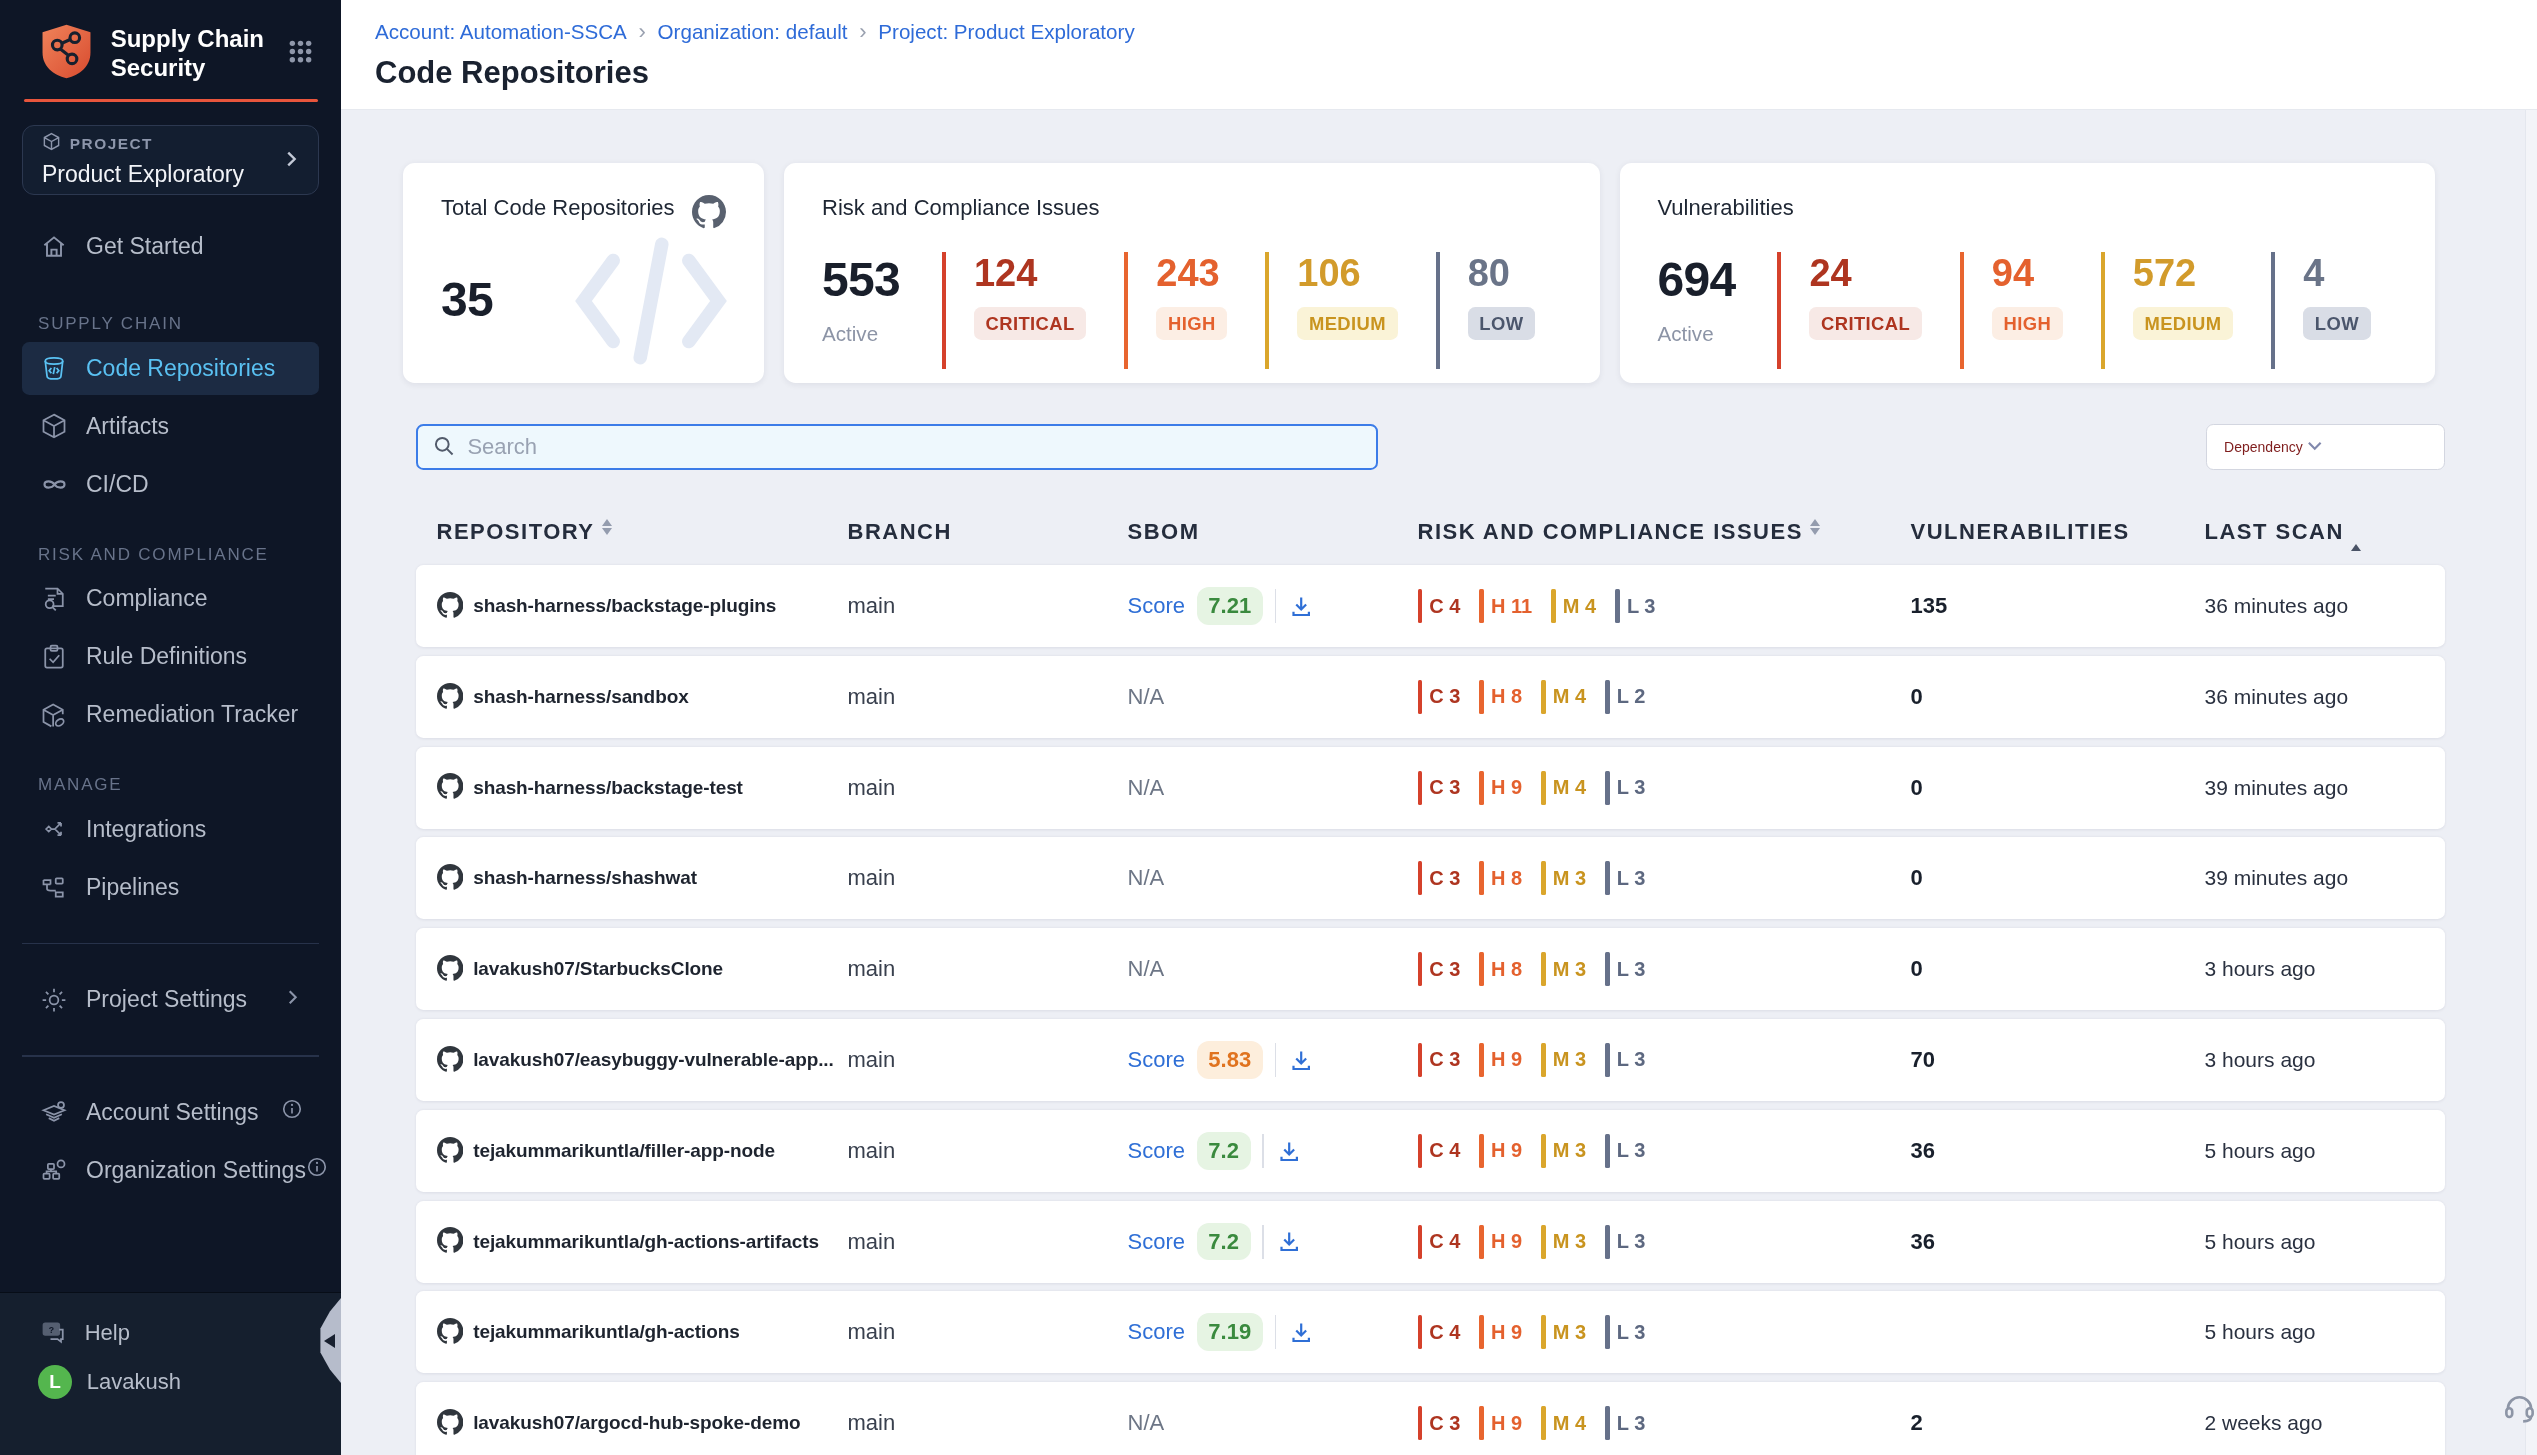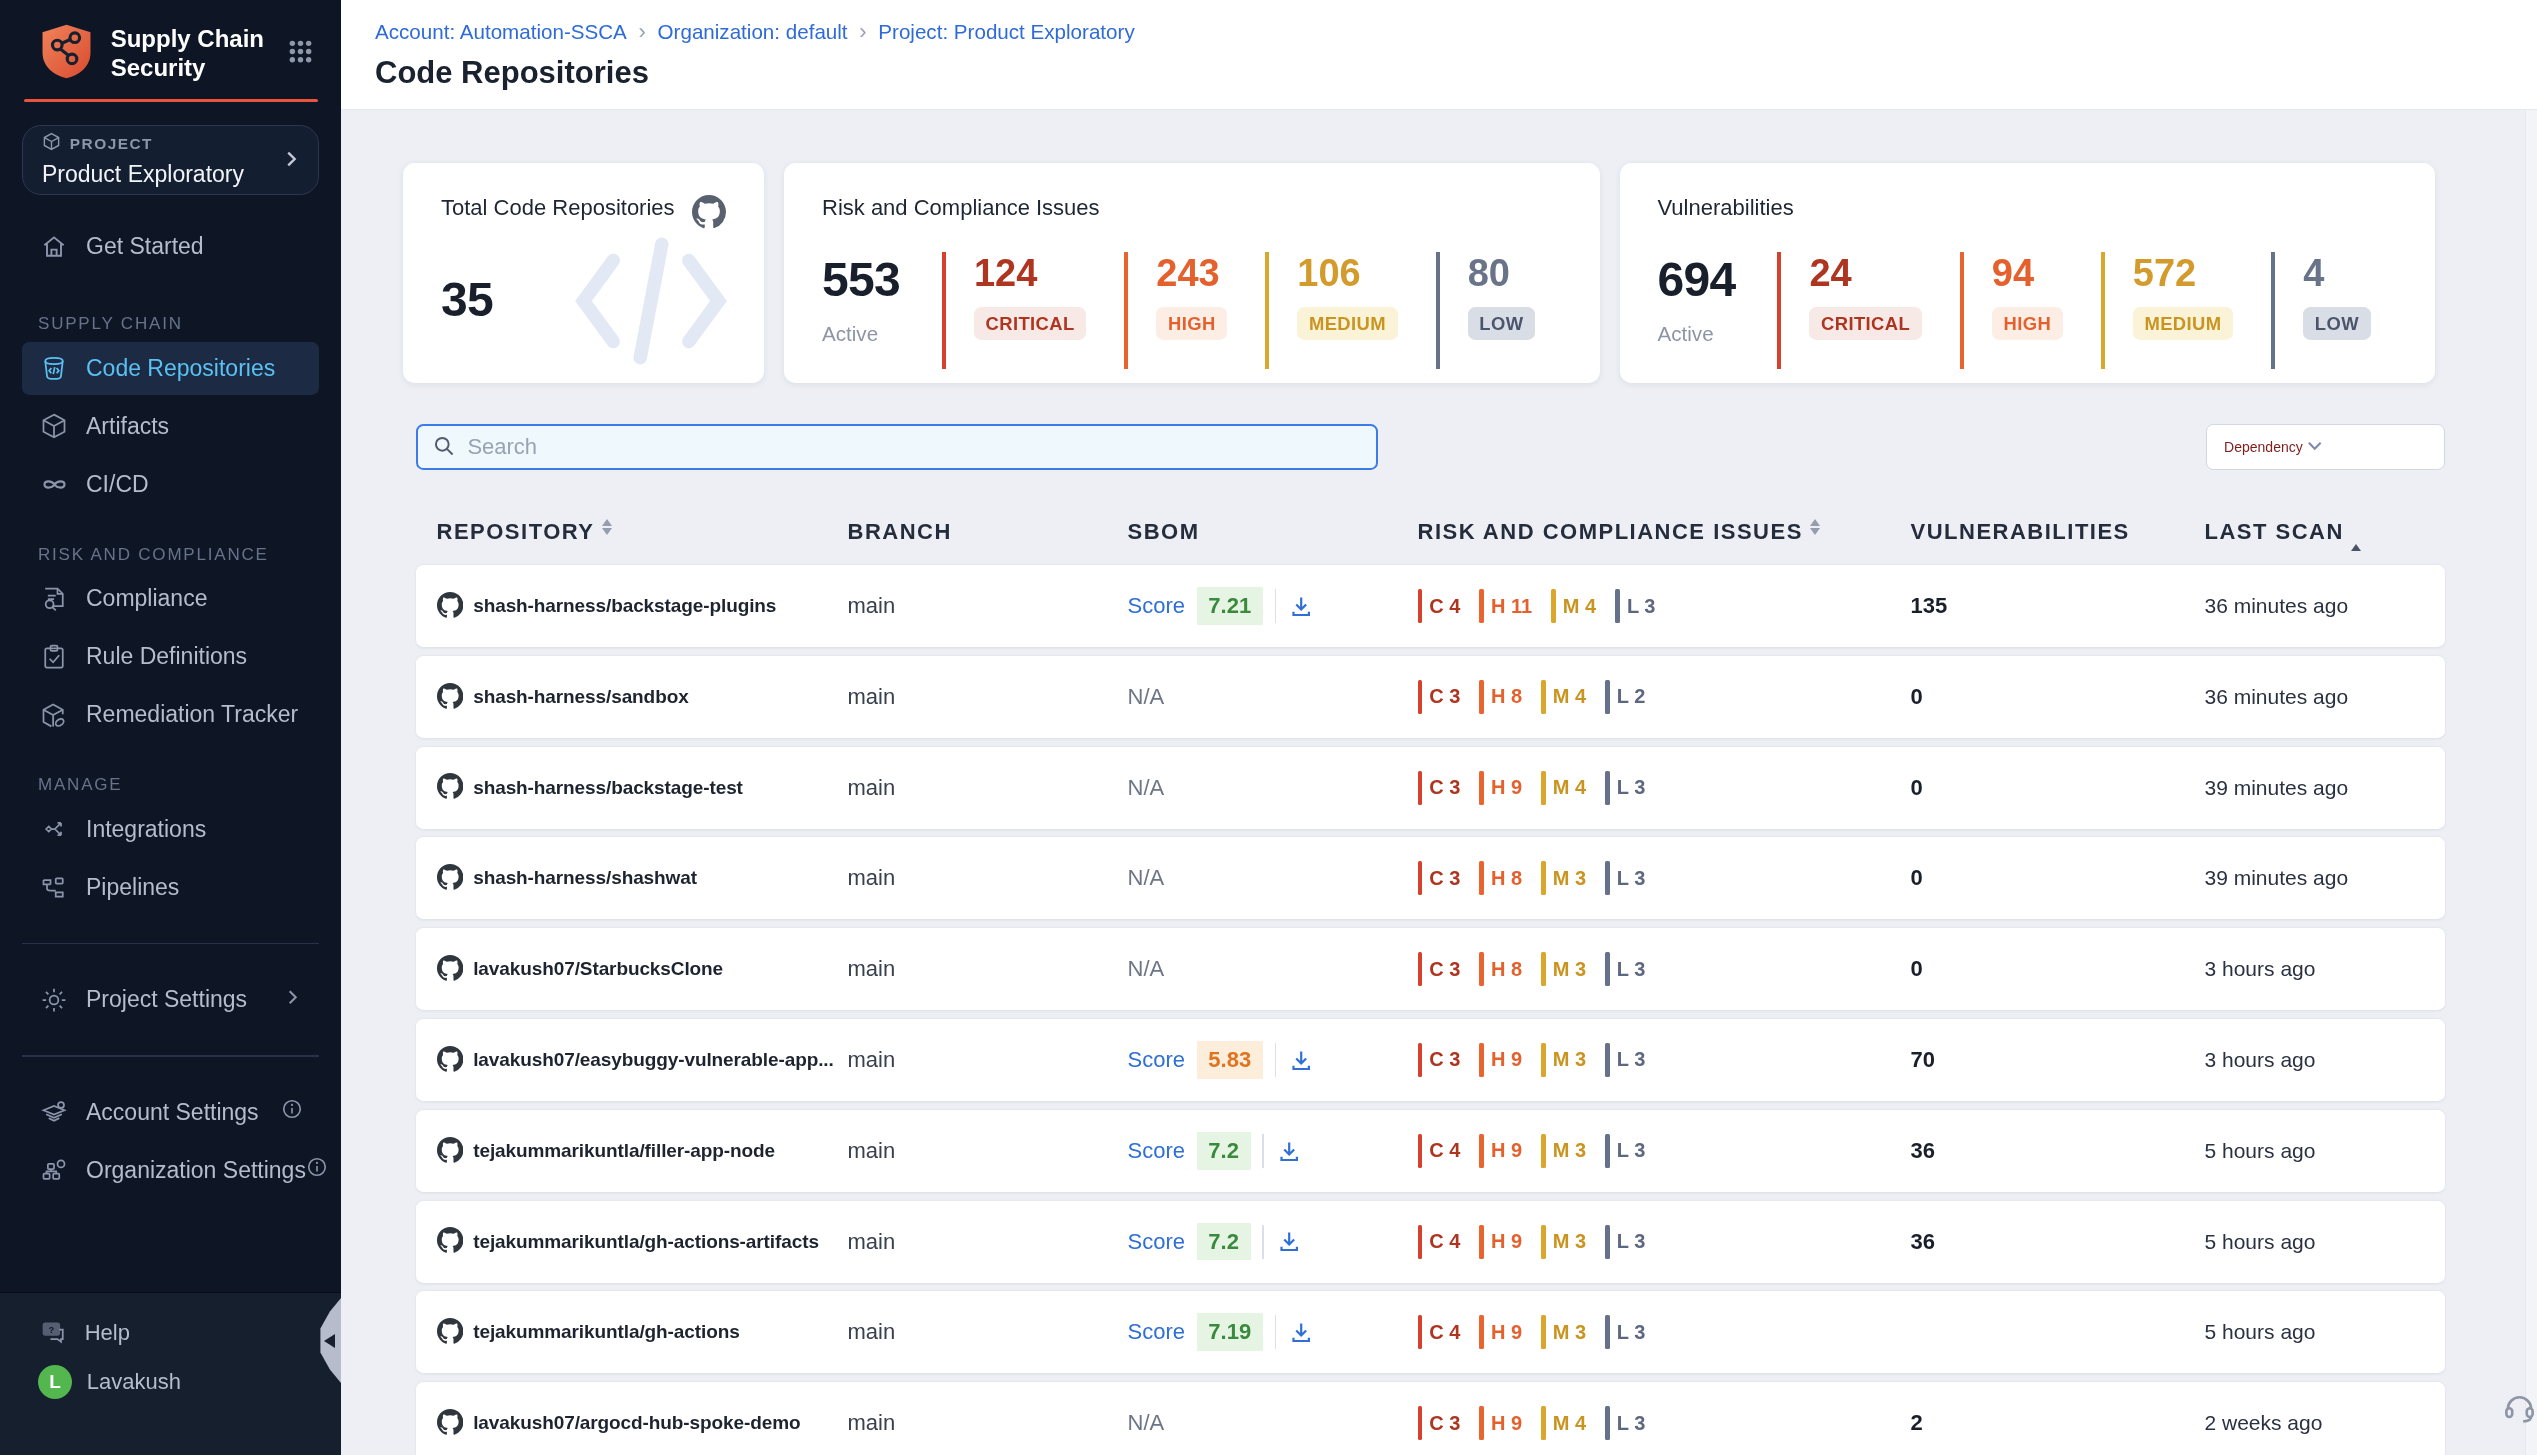--- a/index.html
+++ b/index.html
@@ -17,21 +17,21 @@
   }
 
   
   .sidebar{ position:relative; width:341px; height:100%; background:var(--navy); flex:none; color:#b6bdca; }
   .logo-row{ display:flex; align-items:center; padding:22px 26.4px 0 37px; }
   .logo-text{ font-size:24px; font-weight:700; color:#fff; line-height:29px; width:191px; margin-left:14.7px; }
   .grid-icon{ margin-left:auto; color:#8f97aa; }
   .brand-rule{ height:2.9px; background:#e8553c; margin:16px 23.5px 0 23.5px; border-radius:1.5px; }
 
   .project-card{ margin:23.5px 22px 0 22px; height:70px; background:#131e30; border:1.5px solid #2c3850;
-    border-radius:19px; display:flex; align-items:center; padding:0 16px 0 19px; cursor:pointer; }
+    border-radius:12px; display:flex; align-items:center; padding:0 16px 0 19px; cursor:pointer; }
   .project-meta{ display:flex; flex-direction:column; gap:5.9px; }
   .project-kicker{ display:flex; align-items:center; gap:8.8px; font-size:15.4px; font-weight:700;
     letter-spacing:1.5px; color:#8d96ab; }
   .project-name{ font-size:23px; color:#f2f4f8; }
   .project-card .chev{ margin-left:auto; color:#c3c9d6; }
 
   nav{ display:block; margin-top:25px; }
   .nav-item{ display:flex; align-items:center; height:53px; margin:5.1px 22px; padding:0 16px;
     border-radius:7.3px; font-size:23px; color:#b6bdca; cursor:pointer; }
   .nav-item .nav-icon{ width:32px; display:flex; justify-content:center; color:#8b94a9; flex:none; }
@@ -120,21 +120,21 @@
     margin-top:8.8px; padding:0 22px 0 21px; cursor:pointer; }
   .trow:first-child{ margin-top:19px; }
   .cell-repo{ display:flex; align-items:center; gap:10.3px; min-width:0; }
   .gh-mark{ color:#30363d; flex:none; }
   .repo-name{ font-size:19px; font-weight:600; color:#1e242f; letter-spacing:-0.1px; white-space:nowrap;
     overflow:hidden; text-overflow:ellipsis; }
   .cell-branch{ font-size:22px; color:#39404e; }
   .cell-sbom{ display:flex; align-items:center; gap:11.7px; }
   .sbom-na{ font-size:22px; color:#6d7686; }
   .score-lbl{ font-size:22px; color:var(--blue); font-weight:500; }
-  .score-pill{ font-size:22px; font-weight:700; padding:5.9px 11.7px; border-radius:1px; }
+  .score-pill{ font-size:22px; font-weight:700; padding:5.9px 11.7px; border-radius:12px; }
   .score-pill.green{ background:#e6f4e3; color:#3a8a3e; }
   .score-pill.orange{ background:#fdeedc; color:#e0731f; }
   .sbom-div{ width:1.5px; height:34px; background:#dcdfe7; }
   .dl-btn{ background:none; border:0; color:var(--blue); cursor:pointer; display:flex; }
   .cell-issues{ display:flex; gap:19px; }
   .chip{ display:flex; align-items:center; gap:7.3px; font-size:20px; font-weight:700; white-space:nowrap; }
   .chip-bar{ width:4.4px; height:34px; border-radius:1.5px; display:inline-block; }
   .chip.critical{ color:var(--crit); } .chip.critical .chip-bar{ background:var(--crit-bar); }
   .chip.high{ color:var(--high); } .chip.high .chip-bar{ background:var(--high-bar); }
   .chip.medium{ color:var(--med); } .chip.medium .chip-bar{ background:var(--med-bar); }

